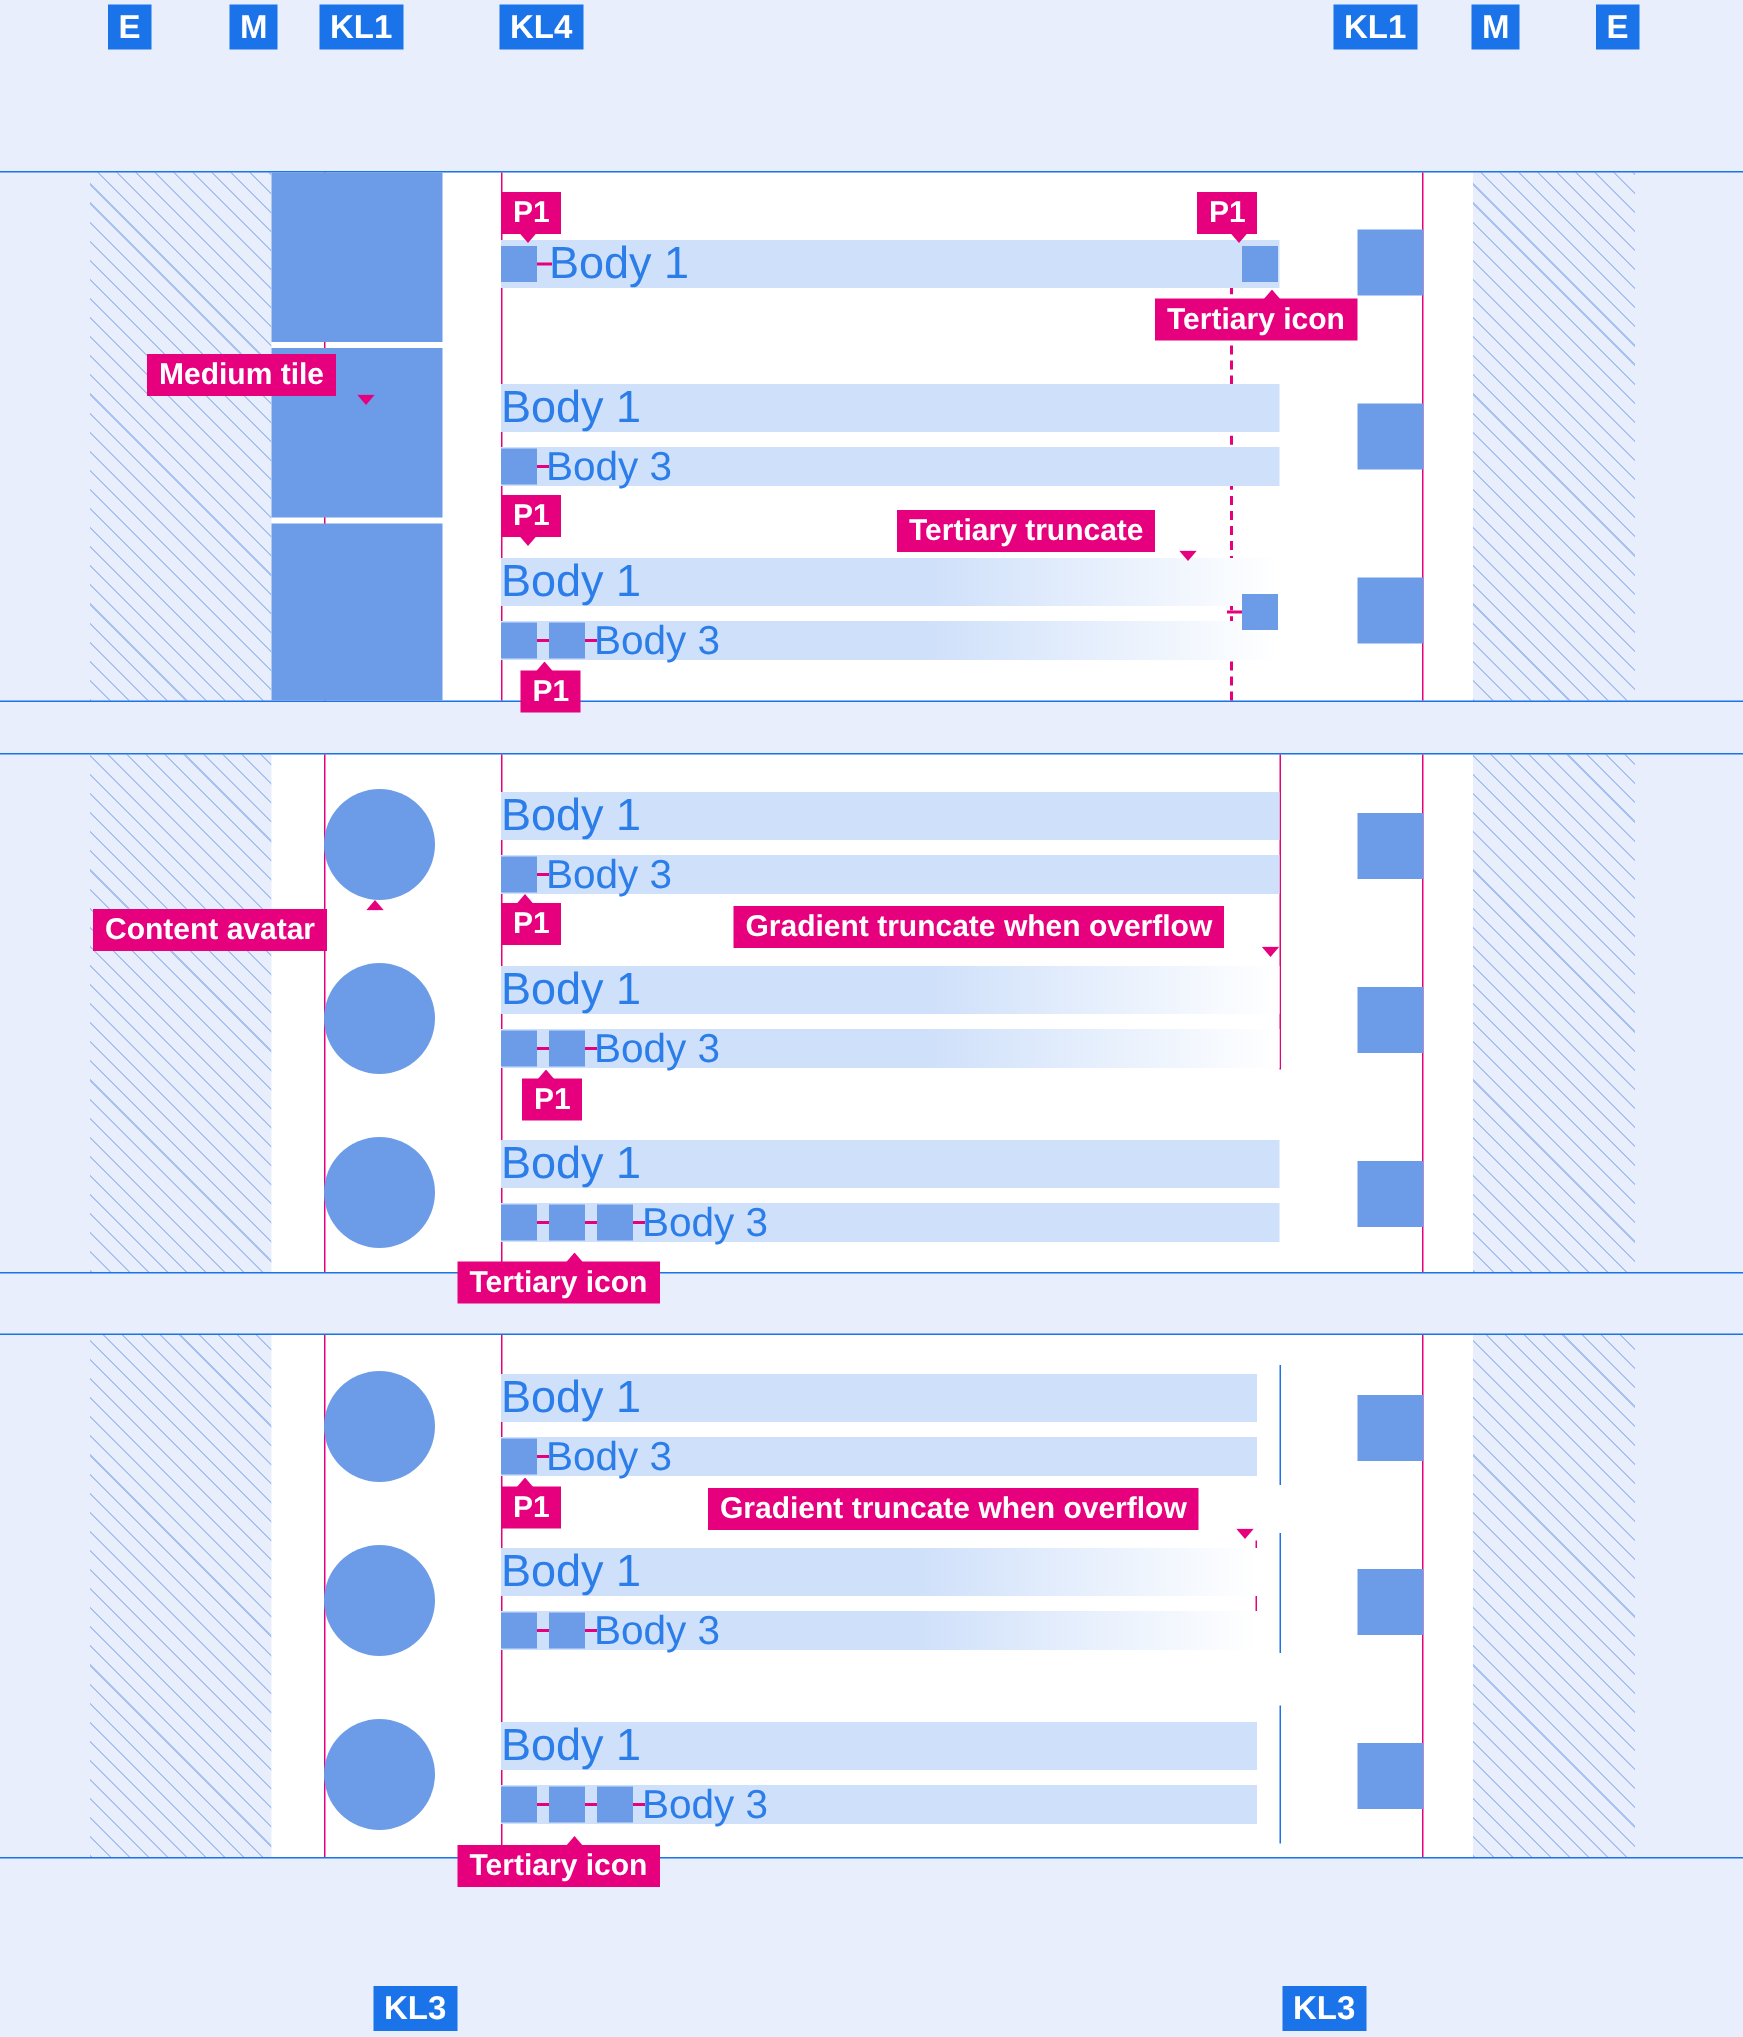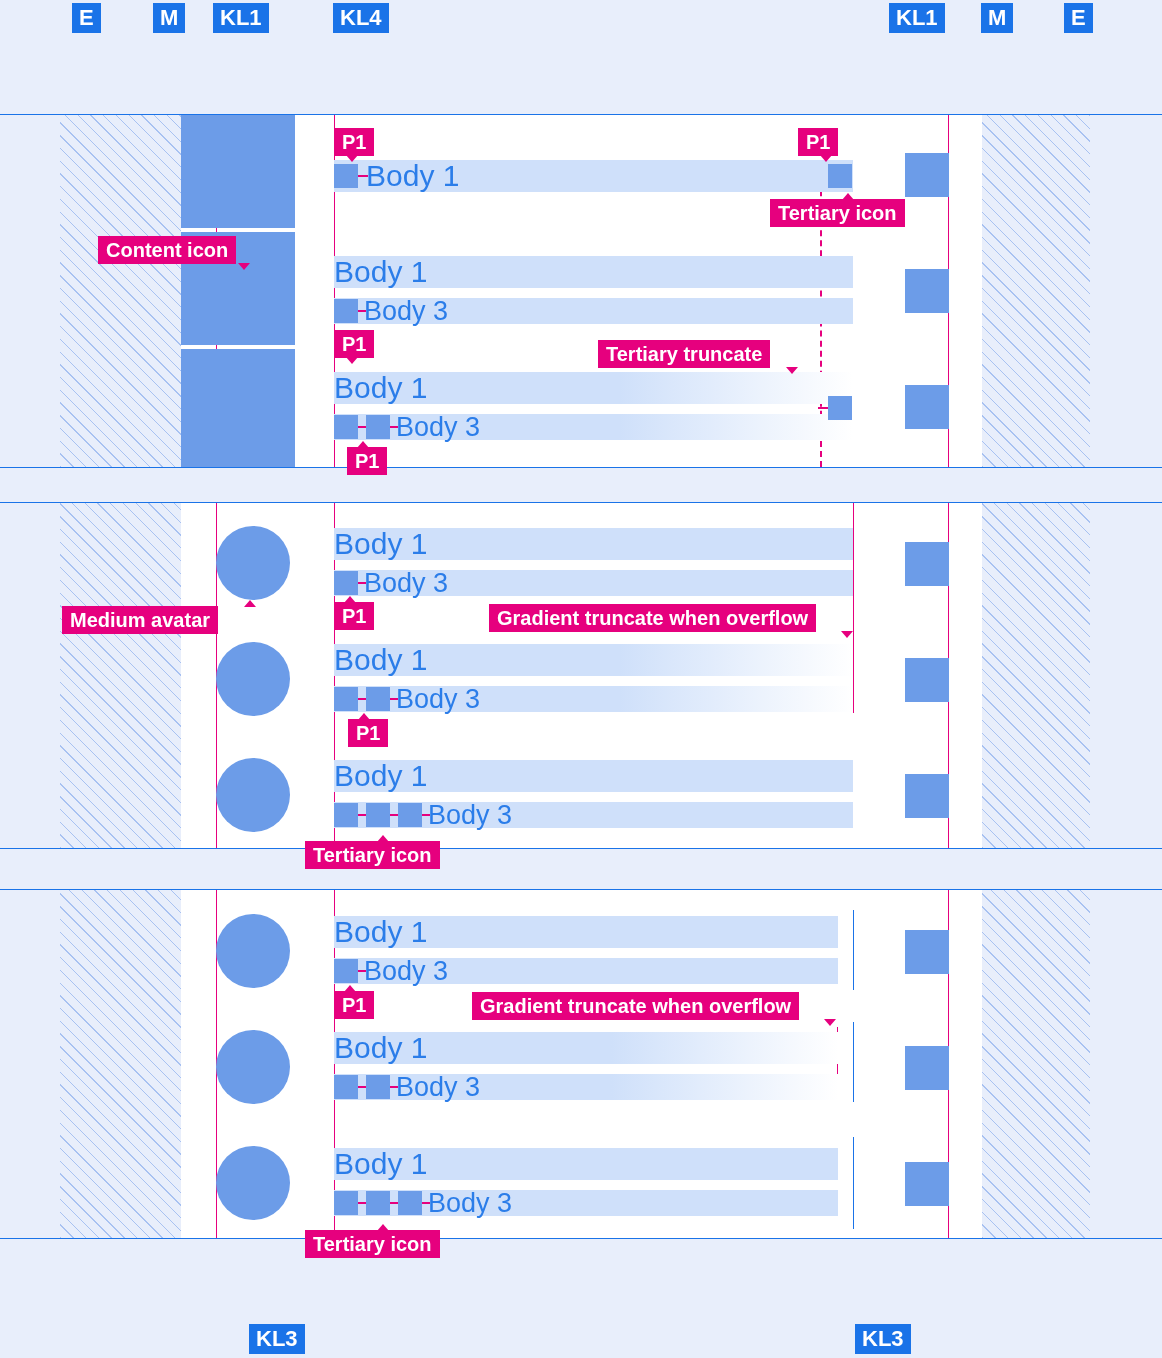--- a/index.html
+++ b/index.html
@@ -260,25 +260,25 @@
 <div class="connector" style="left:390px; top:1202px; width:8px;"></div>
 <div class="isq" style="left:398px; top:1191px; width:24px; height:24px;"></div>
 <div class="connector" style="left:422px; top:1202px; width:8px;"></div>
 <div class="btxt b3" style="left:428px; top:1190px;">Body 3</div>
 <div class="trail" style="left:905px; top:1162px; width:44px; height:44px;"></div>
 
 <div id="annotations">
     <div class="plabel" style="left: 334px; top: 128px;"><span>P1</span><span class="nub" style="left: 12px;"></span></div>
     <div class="plabel" style="left: 798px; top: 128px;"><span>P1</span><span class="nub" style="left: 22px;"></span></div>
     <div class="plabel" style="left: 770px; top: 199px;"><span>Tertiary icon</span><span class="nub up" style="left: 72px;"></span></div>
-    <div class="plabel" style="left: 98px; top: 236px;"><span>Content icon</span><span class="nub" style="left: 140px;"></span></div>
+    <div class="plabel" style="left: 98px; top: 236px;"><span>Medium tile</span><span class="nub" style="left: 140px;"></span></div>
     <div class="plabel" style="left: 334px; top: 330px;"><span>P1</span><span class="nub" style="left: 12px;"></span></div>
     <div class="plabel" style="left: 598px; top: 340px;"><span>Tertiary truncate</span><span class="nub" style="left: 188px;"></span></div>
     <div class="plabel" style="left: 347px; top: 447px;"><span>P1</span><span class="nub up" style="left: 10px;"></span></div>
-    <div class="plabel" style="left: 62px; top: 606px;"><span>Medium avatar</span><span class="nub up" style="left: 182px;"></span></div>
+    <div class="plabel" style="left: 62px; top: 606px;"><span>Content avatar</span><span class="nub up" style="left: 182px;"></span></div>
     <div class="plabel" style="left: 334px; top: 602px;"><span>P1</span><span class="nub up" style="left: 10px;"></span></div>
     <div class="plabel" style="left: 489px; top: 604px;"><span>Gradient truncate when overflow</span><span class="nub" style="left: 352px;"></span></div>
     <div class="plabel" style="left: 348px; top: 719px;"><span>P1</span><span class="nub up" style="left: 10px;"></span></div>
     <div class="plabel" style="left: 305px; top: 841px;"><span>Tertiary icon</span><span class="nub up" style="left: 72px;"></span></div>
     <div class="plabel" style="left: 334px; top: 991px;"><span>P1</span><span class="nub up" style="left: 10px;"></span></div>
     <div class="plabel" style="left: 472px; top: 992px;"><span>Gradient truncate when overflow</span><span class="nub" style="left: 352px;"></span></div>
     <div class="plabel" style="left: 305px; top: 1230px;"><span>Tertiary icon</span><span class="nub up" style="left: 72px;"></span></div>
   </div>
 
 </body></html>

